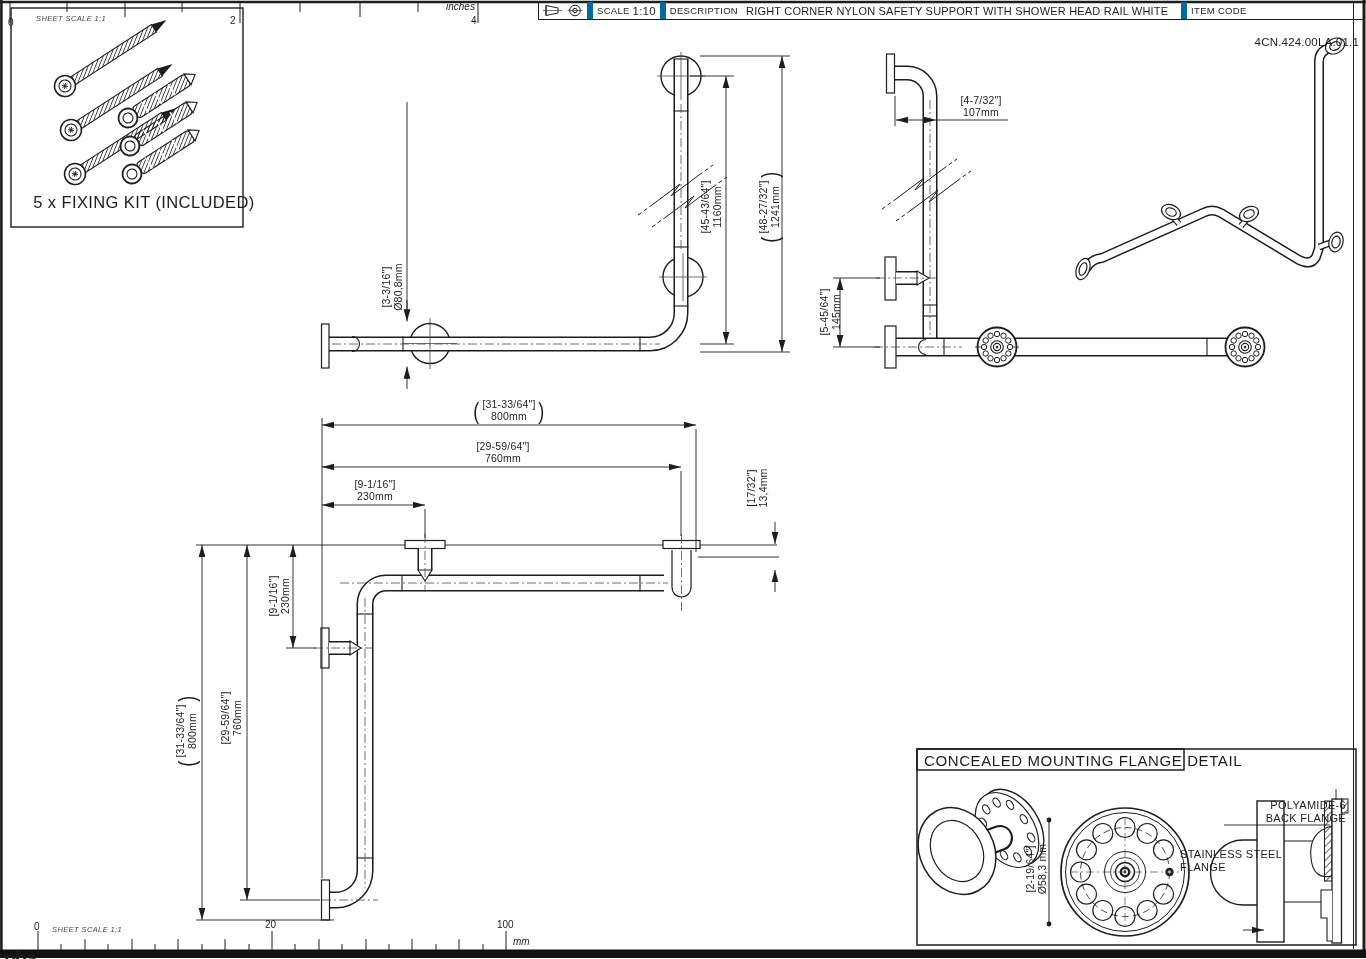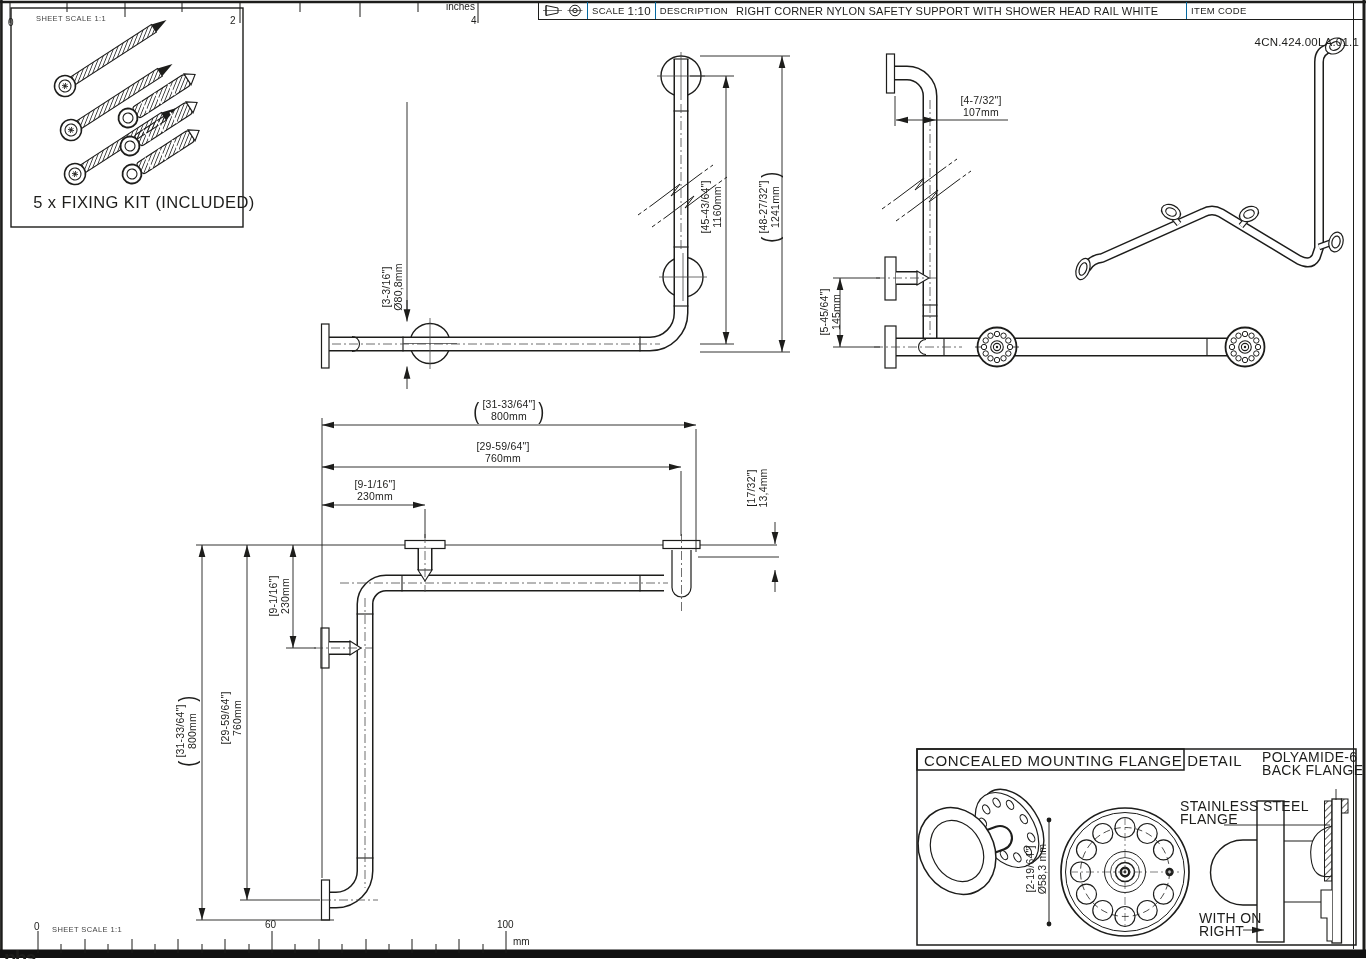--- a/index.html
+++ b/index.html
@@ -1,44 +1,44 @@
 <!DOCTYPE html>
 <html><head>
 <meta charset="utf-8">
 <style>
   html,body{margin:0;padding:0;background:#ddd;}
   .sheet{position:relative;width:1366px;height:959px;background:#fff;margin:0 auto;
          font-family:"Liberation Sans",sans-serif;color:#1d1d1b;overflow:hidden;}
   .art{position:absolute;left:0;top:0;}
   
   .lbl{position:absolute;font-size:10px;line-height:12px;white-space:nowrap;color:#1d1d1b;}
-  .it{}
+  .it{font-style:italic;}
   .tiny{font-size:7.5px;letter-spacing:.4px;color:#444;}
   .rnum{font-size:10px;}
   .logo{font-size:20px;font-weight:800;letter-spacing:-1.5px;}
   .kitcap{font-size:16.5px;letter-spacing:.4px;width:228px;text-align:center;}
   
   .dim{position:absolute;display:flex;flex-direction:column;align-items:center;
        font-size:10.5px;line-height:11.5px;letter-spacing:.2px;white-space:nowrap;
        transform:translate(-50%,-50%);}
   .dim.rot{transform:translate(-50%,-50%) rotate(-90deg);}
   .dim.wpar{flex-direction:row;align-items:center;gap:2px;}
   .dim .cols{display:flex;flex-direction:column;align-items:center;}
   .dim .par{font-size:24px;font-weight:300;line-height:20px;transform:scaleX(.75);}
   
   .tblock{position:absolute;left:538px;top:2px;width:824px;height:17px;display:flex;
           align-items:stretch;border:1px solid #1d1d1b;border-top:none;font-size:10.5px;}
-  .tb-cell{display:flex;align-items:center;padding:0 4px;border-right:1px solid #0369a1;}
+  .tb-cell{display:flex;align-items:center;padding:0 4px;border-right:6px solid #0369a1;}
   .tb-sym{gap:4px;}
   .tb-small{font-size:9.5px;letter-spacing:.3px;}
   .tb-bold{font-weight:400;font-size:11.5px;letter-spacing:.2px;}
   .tb-desc{flex:1;justify-content:flex-start;}
   .tb-last{border-right:none;margin-top:40px;}
   
-  .dlabel{font-size:14px;line-height:13px;letter-spacing:.3px;}
+  .dlabel{font-size:11px;line-height:13px;letter-spacing:.3px;margin-top:48px;}
   .dtitle{position:absolute;left:924px;top:752px;font-size:15px;letter-spacing:.6px;}
   .right-align{text-align:right;}
 </style>
 </head>
 <body>
 
 <div class="sheet">
 
 <svg class="art" width="1366" height="959" viewBox="0 0 1366 959">
   <defs>
@@ -562,17 +562,17 @@
   <span style="display:block">BACK FLANGE</span>
 </div>
 <div class="lbl dlabel" style="left:1199px;top:912px">
   <span style="display:block">WITH ON</span>
   <span style="display:block">RIGHT</span>
 </div>
 
 <span class="lbl logo" style="left:4px;top:952px">pba</span>
 <span class="lbl rnum" style="left:34px;top:921px">0</span>
 <span class="lbl it tiny" style="left:52px;top:924px">SHEET SCALE 1:1</span>
-<span class="lbl rnum" style="left:265px;top:919px">60</span>
+<span class="lbl rnum" style="left:265px;top:919px">20</span>
 <span class="lbl rnum" style="left:497px;top:919px">100</span>
 <span class="lbl it" style="left:513px;top:936px;font-size:10px">mm</span>
 
 </div>
 
 </body></html>

